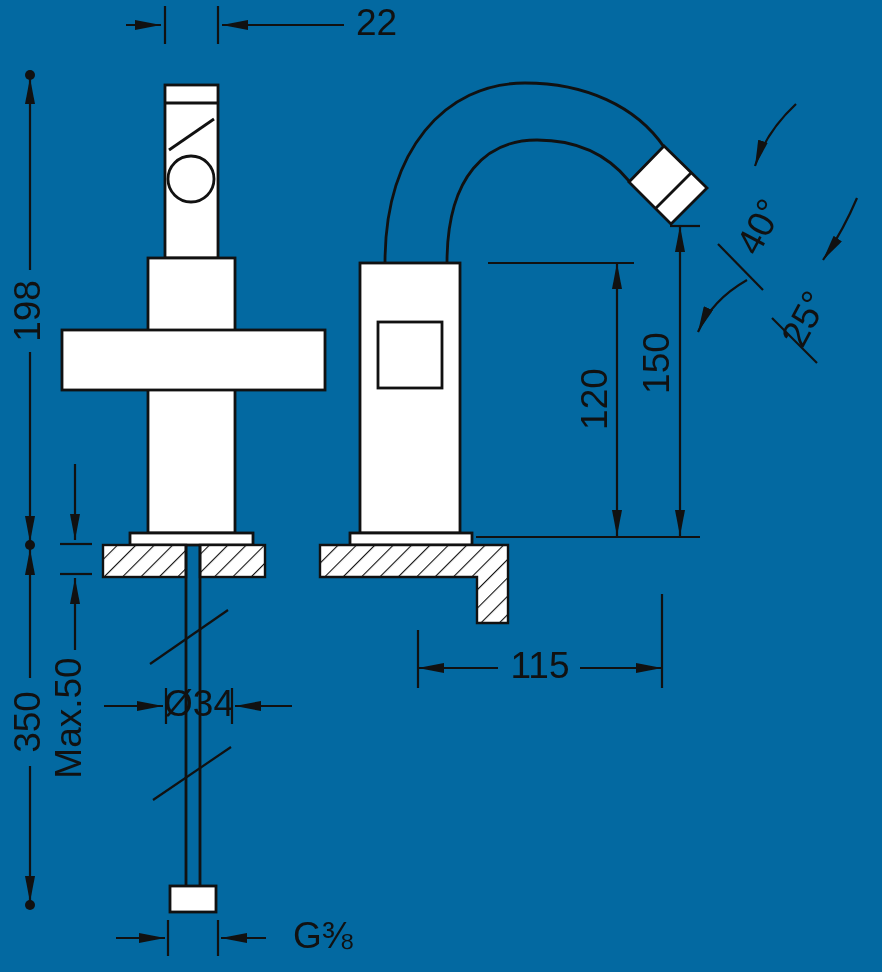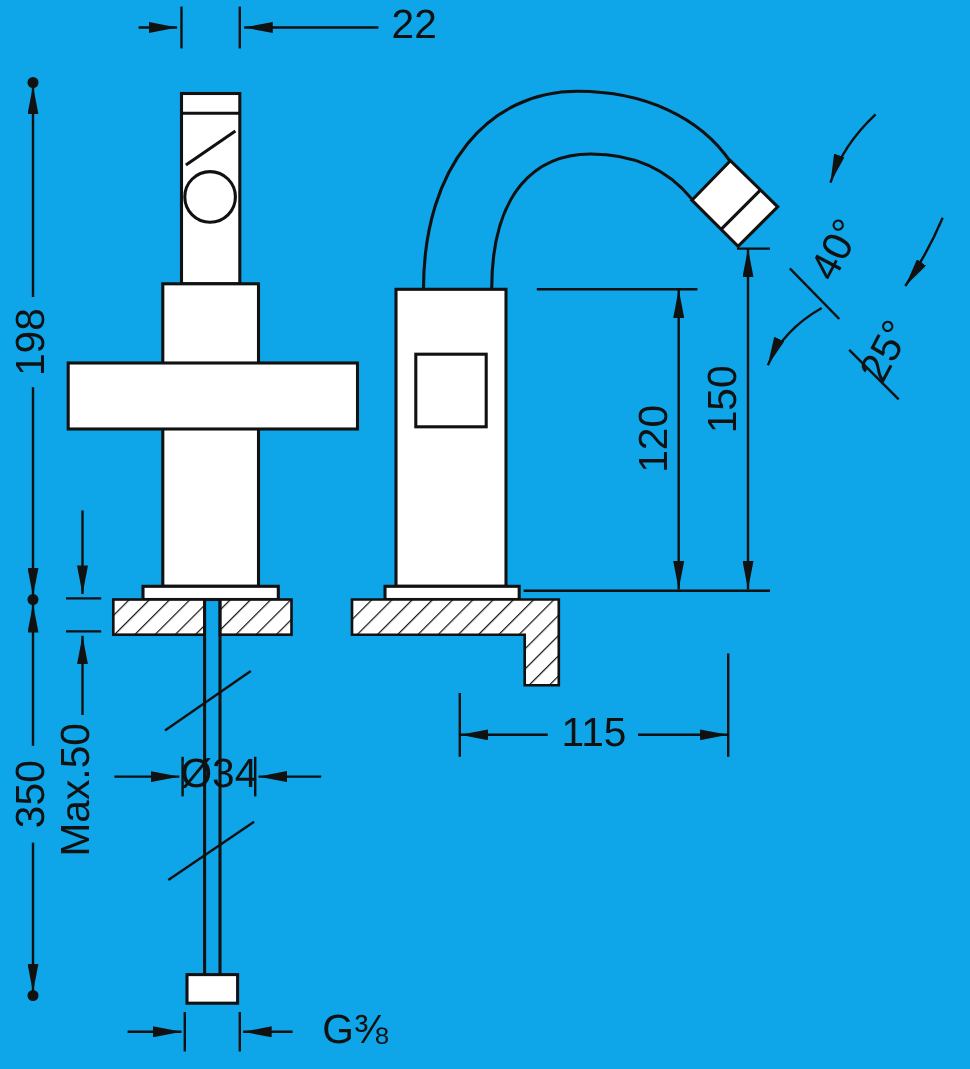--- a/index.html
+++ b/index.html
@@ -1,19 +1,19 @@
 <!DOCTYPE html>
 <html><head>
 <meta charset="utf-8">
 <style>
   * { box-sizing: border-box; }
   html, body { margin: 0; padding: 0; background: #ffffff; }
   .sheet {
     width: 882px; height: 972px;
-    background: #0ea5e9;
+    background: #0369a1;
     position: relative; overflow: hidden;
   }
   svg { display: block; }
   .obj  { fill: none;    stroke: #111111; stroke-width: 2.8; stroke-linejoin: miter; }
   .objf { fill: #ffffff; stroke: #111111; stroke-width: 2.8; stroke-linejoin: miter; }
   .dim  { fill: none;    stroke: #111111; stroke-width: 2.2; }
   .hatchfill { fill: url(#hatch); stroke: #111111; stroke-width: 2.4; }
   .dot  { fill: #111111; stroke: none; }
   text {
     font-family: "Liberation Sans", "DejaVu Sans", sans-serif;

